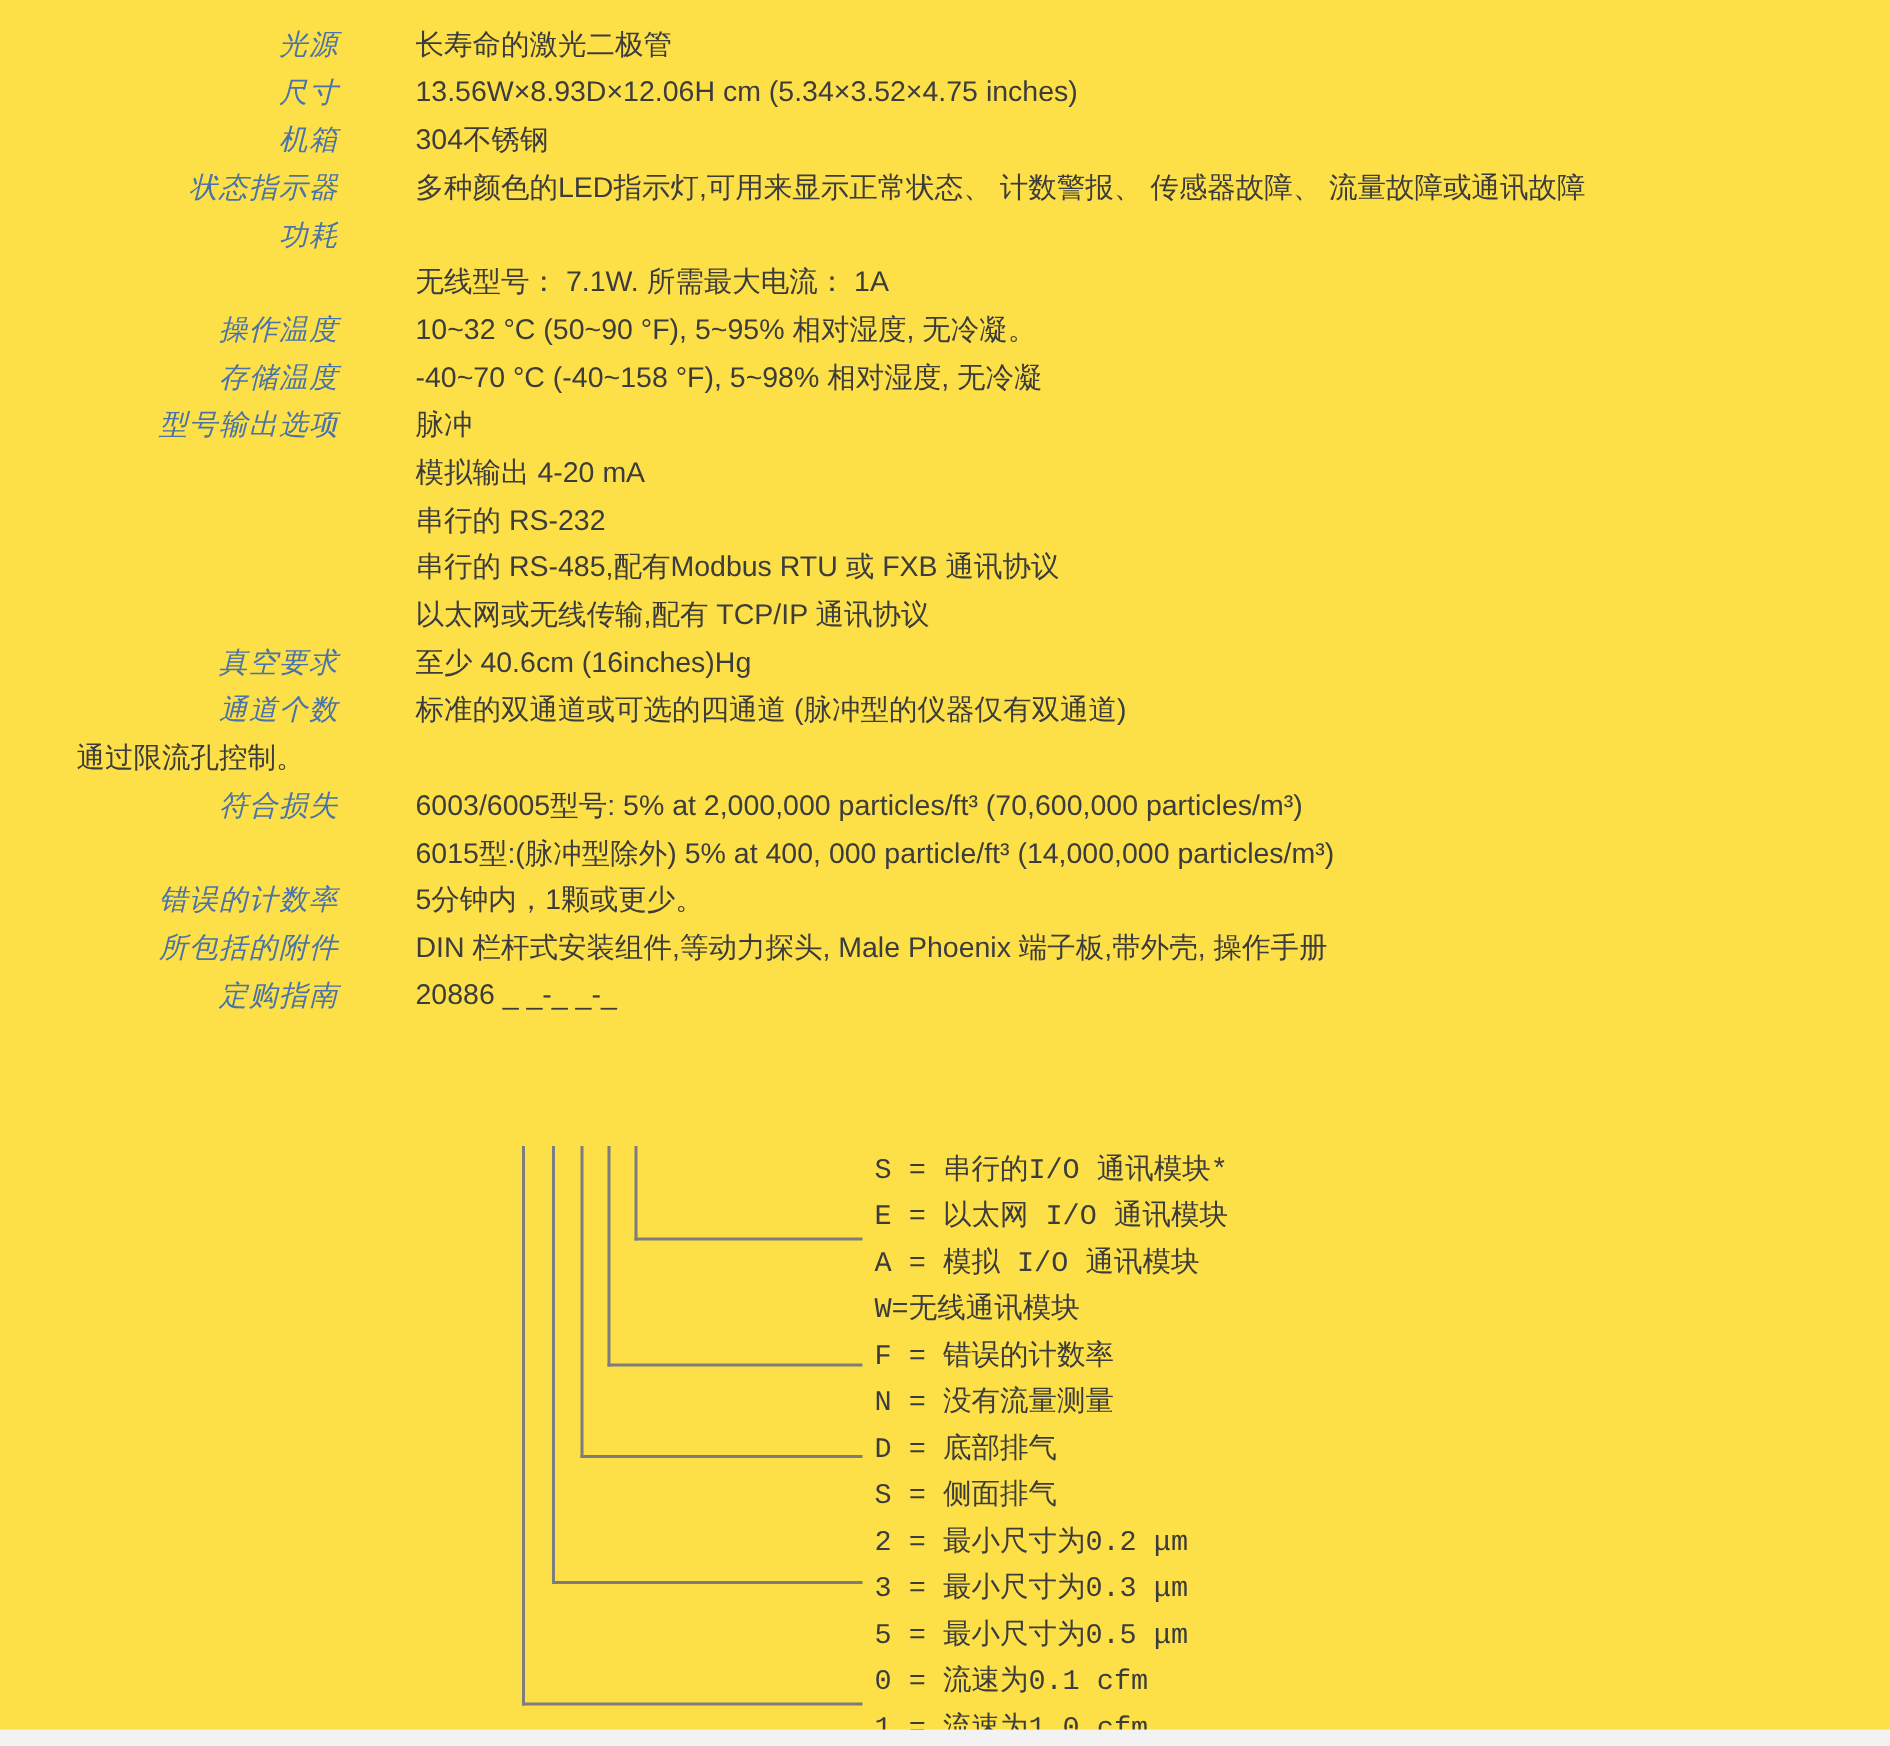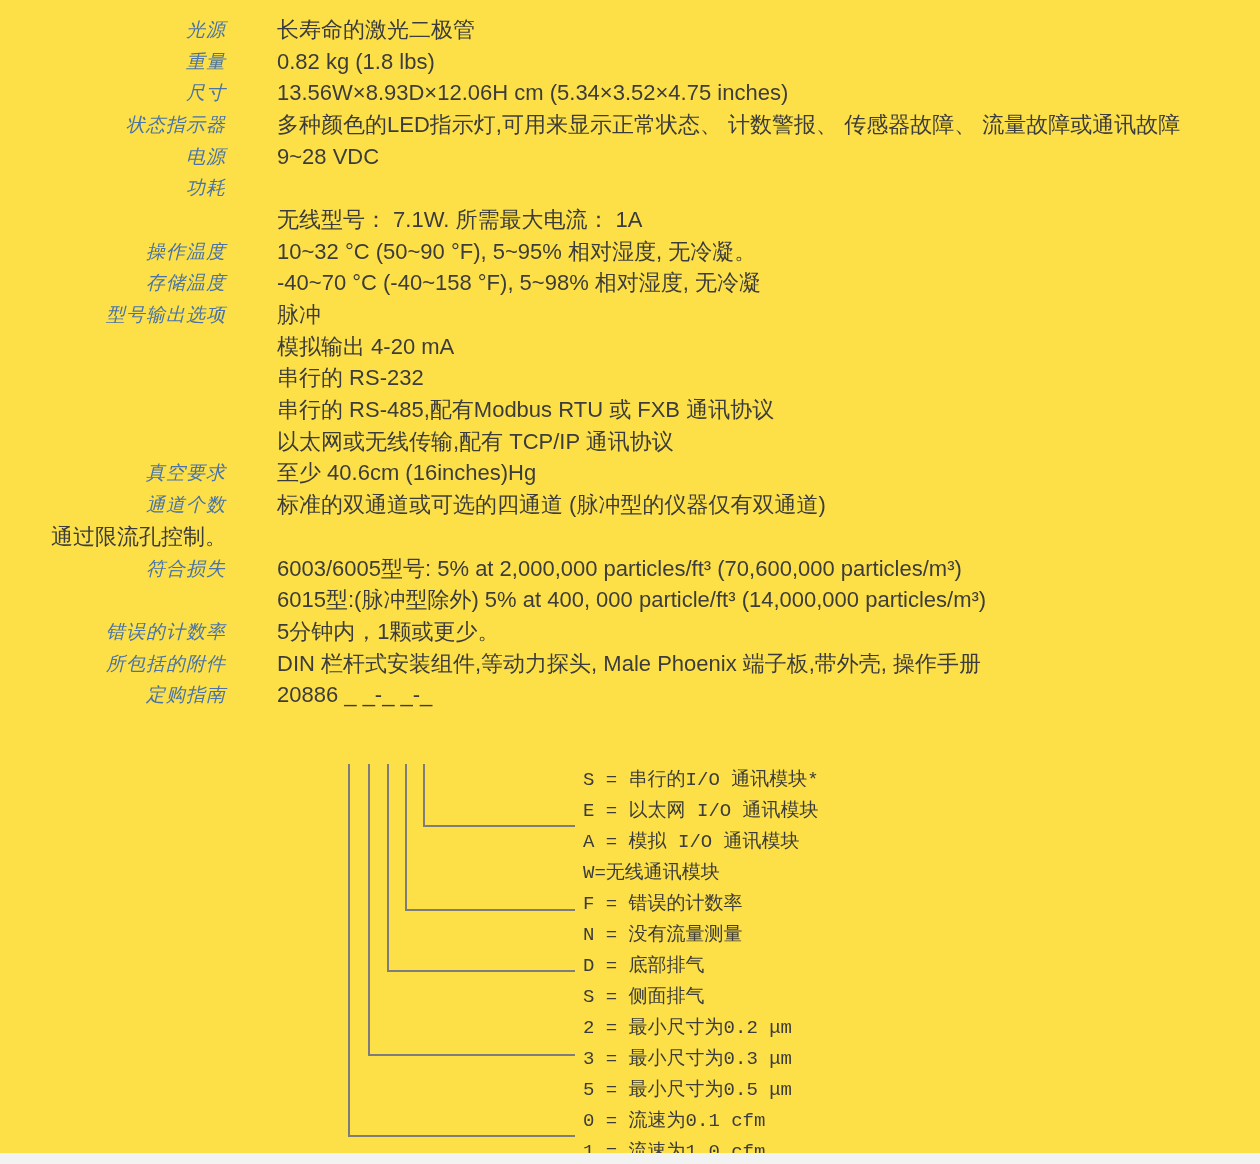--- a/index.html
+++ b/index.html
@@ -30,21 +30,21 @@
     text-align: right;
     font-style: italic;
     font-size: 19px;
     letter-spacing: 1px;
     color: #4973a9;
     flex: 0 0 226px;
   }
   .spec-value {
     display: inline-block;
     margin-left: 51px;
-    font-size: 22px;
+    font-size: 19px;
     color: #3c3c3c;
   }
   #diagram {
     position: absolute;
     top: 12px; left: 0;
     width: 1260px; height: 1164px;
     pointer-events: none;
     font-family: Liberation Mono, monospace;
   }
   .diag-vline {
@@ -78,34 +78,30 @@
 </head>
 <body>
 
 <div class="page">
   <div id="spec-rows">
       <div class="spec-row">
         <span class="spec-label">光源</span>
         <span class="spec-value">长寿命的激光二极管</span>
       </div>
       <div class="spec-row">
-        <span class="spec-label">重量</span>
-        <span class="spec-value">0.82 kg (1.8 lbs)</span>
-      </div>
-      <div class="spec-row">
         <span class="spec-label">尺寸</span>
         <span class="spec-value">13.56W×8.93D×12.06H cm (5.34×3.52×4.75 inches)</span>
       </div>
       <div class="spec-row">
+        <span class="spec-label">机箱</span>
+        <span class="spec-value">304不锈钢</span>
+      </div>
+      <div class="spec-row">
         <span class="spec-label">状态指示器</span>
         <span class="spec-value">多种颜色的LED指示灯,可用来显示正常状态、 计数警报、 传感器故障、 流量故障或通讯故障</span>
-      </div>
-      <div class="spec-row">
-        <span class="spec-label">电源</span>
-        <span class="spec-value">9~28 VDC</span>
       </div>
       <div class="spec-row">
         <span class="spec-label">功耗</span>
       </div>
       <div class="spec-row">
         <span class="spec-label"></span>
         <span class="spec-value">无线型号： 7.1W. 所需最大电流： 1A</span>
       </div>
       <div class="spec-row">
         <span class="spec-label">操作温度</span>

